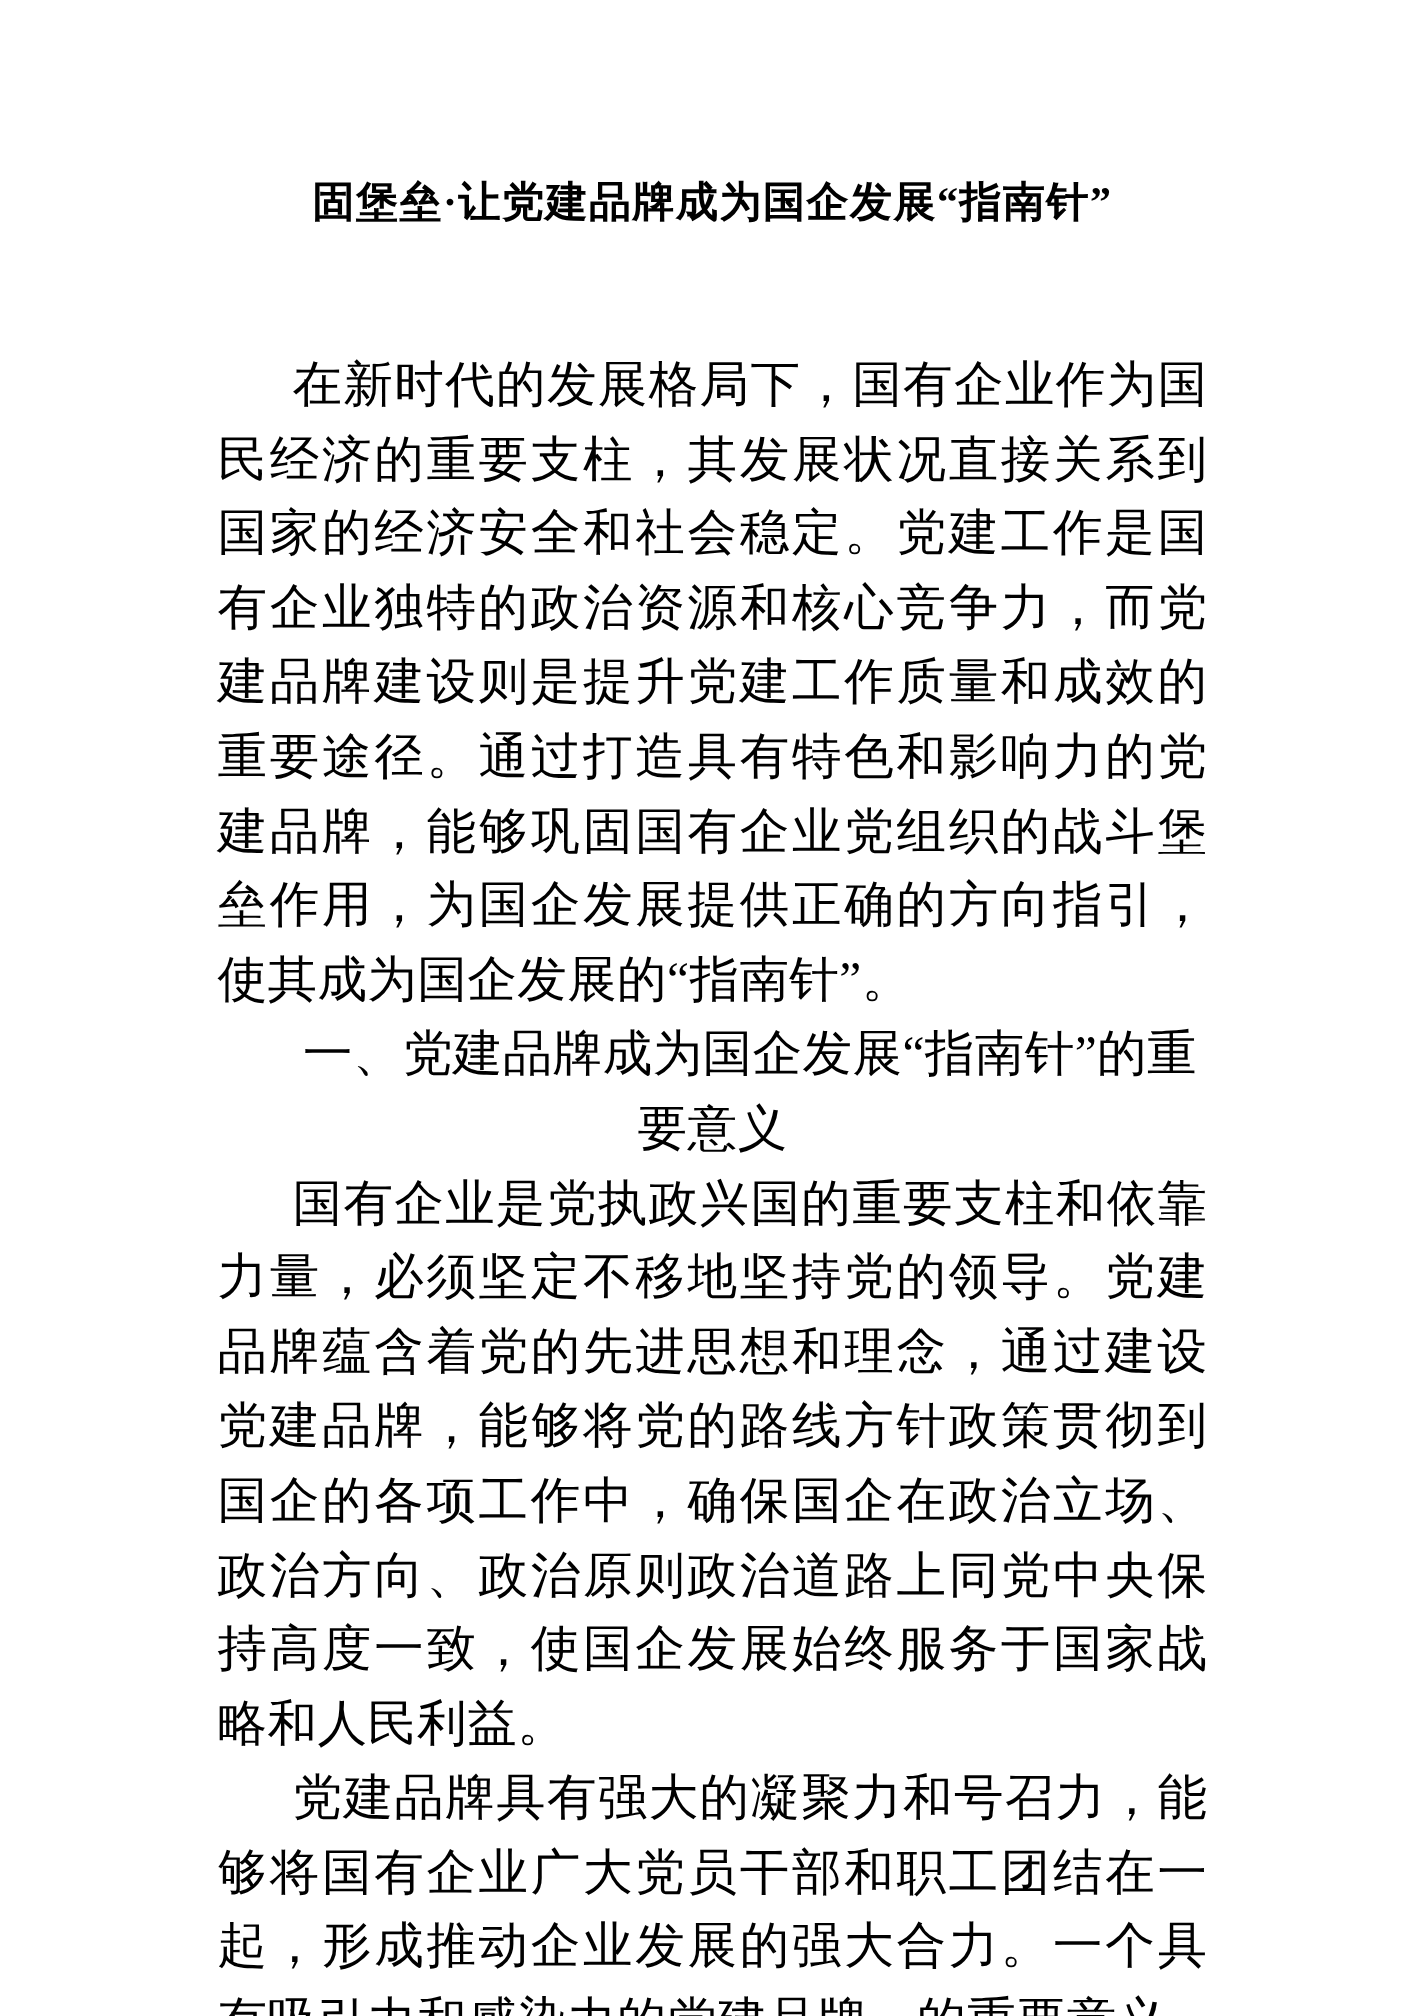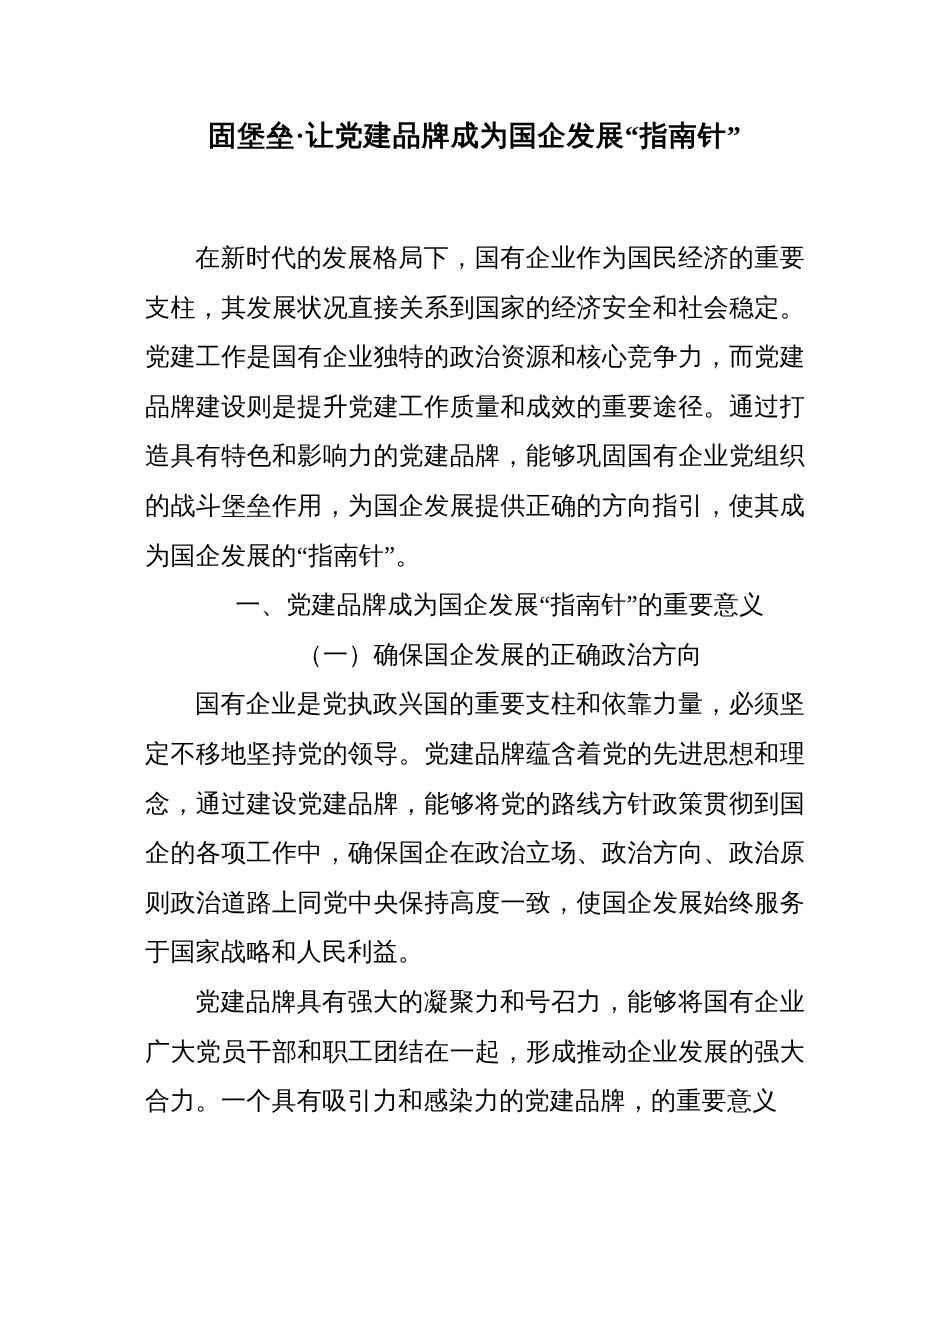--- a/index.html
+++ b/index.html
@@ -22,21 +22,21 @@
   }
   .doc-title {
     font-size: 28px;
     font-weight: 700;
     text-align: center;
     line-height: 38px;
     letter-spacing: 1px;
     margin: 0 0 78px 0;
   }
   .para {
-    font-size: 25px;
+    font-size: 33px;
     line-height: 49.6px;
     letter-spacing: 0.3px;
     text-align: justify;
     text-justify: inter-character;
     text-indent: 50px;
     margin: 0;
     word-break: normal;
   }
   .para.heading {
     text-align: center;
@@ -45,19 +45,18 @@
 </head>
 <body>
 
 <div class="page">
   <h1 class="doc-title">固堡垒·让党建品牌成为国企发展“指南针”</h1>
 
   <p class="para">在新时代的发展格局下，国有企业作为国民经济的重要支柱，其发展状况直接关系到国家的经济安全和社会稳定。党建工作是国有企业独特的政治资源和核心竞争力，而党建品牌建设则是提升党建工作质量和成效的重要途径。通过打造具有特色和影响力的党建品牌，能够巩固国有企业党组织的战斗堡垒作用，为国企发展提供正确的方向指引，使其成为国企发展的“指南针”。</p>
 
   <p class="para heading">一、党建品牌成为国企发展“指南针”的重要意义</p>
 
-  <p class="para heading">（一）确保国企发展的正确政治方向</p>
 
   <p class="para">国有企业是党执政兴国的重要支柱和依靠力量，必须坚定不移地坚持党的领导。党建品牌蕴含着党的先进思想和理念，通过建设党建品牌，能够将党的路线方针政策贯彻到国企的各项工作中，确保国企在政治立场、政治方向、政治原则政治道路上同党中央保持高度一致，使国企发展始终服务于国家战略和人民利益。</p>
 
 
   <p class="para">党建品牌具有强大的凝聚力和号召力，能够将国有企业广大党员干部和职工团结在一起，形成推动企业发展的强大合力。一个具有吸引力和感染力的党建品牌，的重要意义</p>
 </div>
 
 </body></html>

